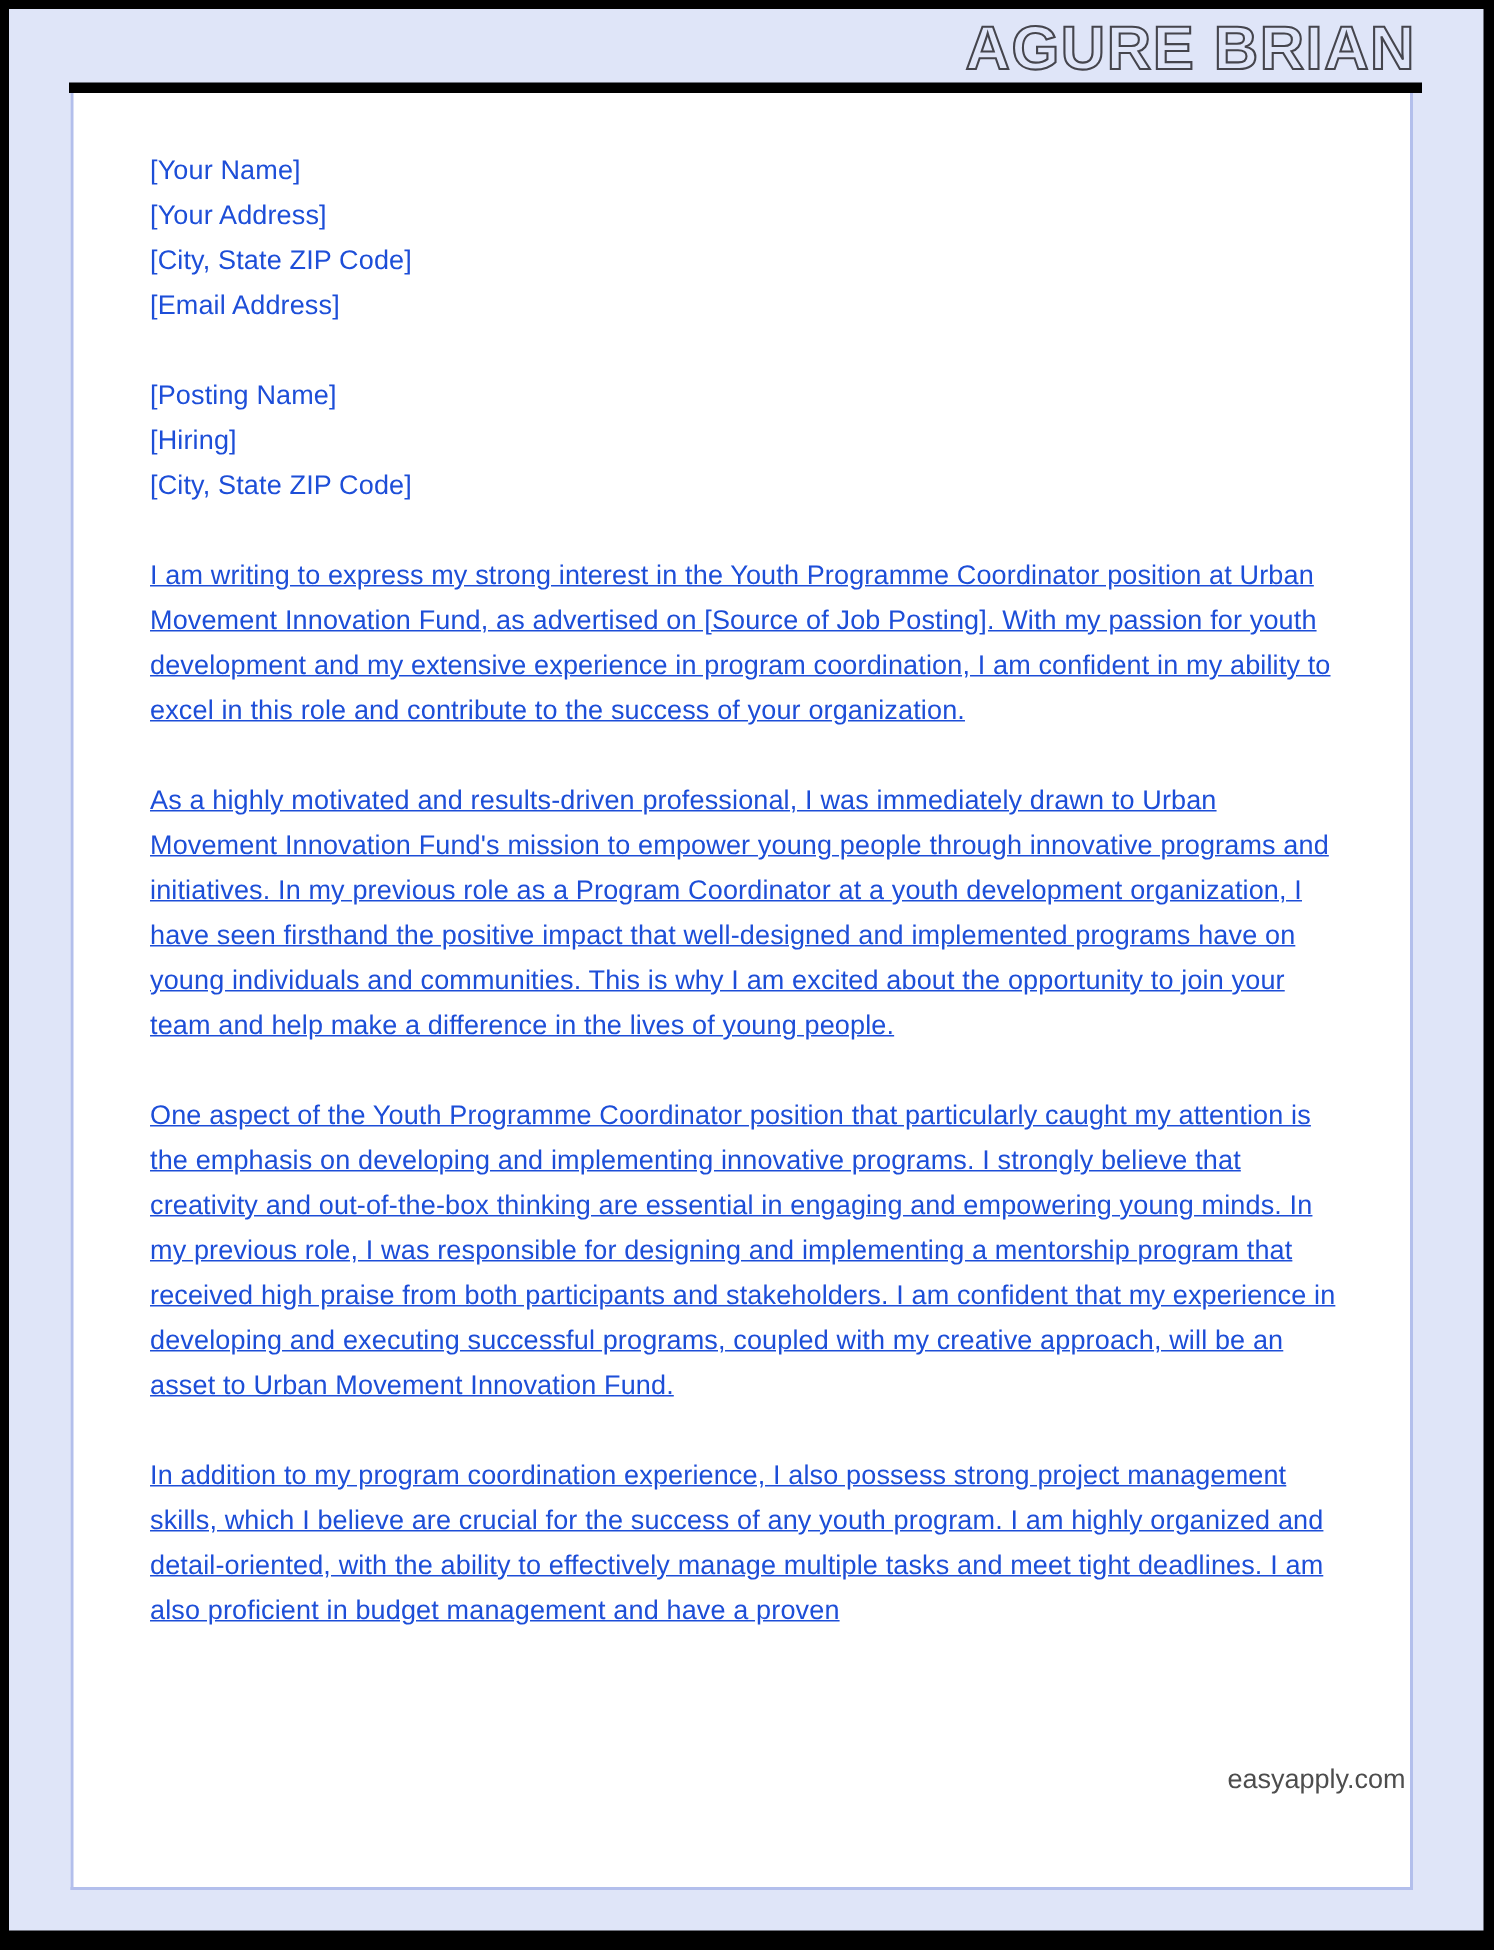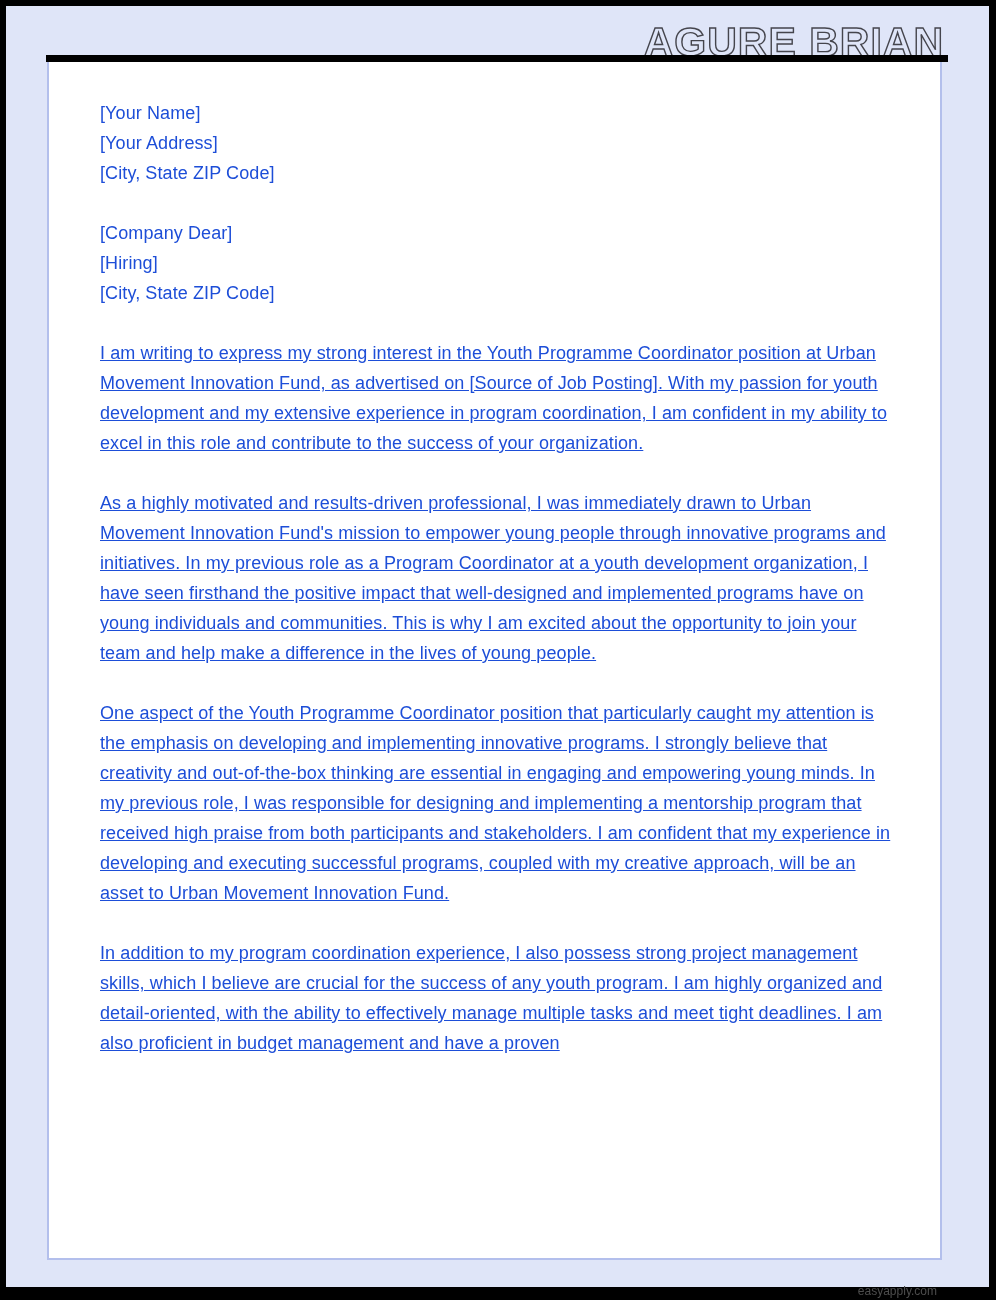--- a/index.html
+++ b/index.html
@@ -17,21 +17,21 @@
 
   
   .frame-top    { position: absolute; left: 0; top: 0; width: 996px; height: 6px; background: #000; }
   .frame-left   { position: absolute; left: 0; top: 0; width: 6px; height: 1300px; background: #000; }
   .frame-right  { position: absolute; right: 0; top: 0; width: 7px; height: 1300px; background: #000; }
   .frame-bottom { position: absolute; left: 0; bottom: 0; width: 996px; height: 13px; background: #000; }
 
   
   .header-name {
     position: absolute;
-    top: 20px;
+    top: 10px;
     right: 52px;
     font-size: 41px;
     line-height: 44px;
     font-weight: bold;
     letter-spacing: 1px;
     color: transparent;
     -webkit-text-stroke: 1.4px #45454d;
     white-space: nowrap;
   }
 
@@ -56,23 +56,23 @@
     border-left: 2px solid #b3bfec;
     border-right: 2px solid #b3bfec;
     border-bottom: 2px solid #b3bfec;
     box-sizing: border-box;
     z-index: 1;
   }
 
   
   .watermark {
     position: absolute;
-    top: 1284px;
+    top: 1176px;
     right: 59px;
-    font-size: 12px;
+    font-size: 18px;
     color: #4d4d4d;
     z-index: 2;
   }
 
   
   .letter {
     position: absolute;
     left: 100px;
     top: 98px;
     width: 800px;
@@ -100,24 +100,25 @@
 <div class="page"></div>
 
 <div class="watermark">easyapply.com</div>
 
 <div class="letter">
 
   <div class="block">
     <span class="line">[Your Name]</span>
     <span class="line">[Your Address]</span>
     <span class="line">[City, State ZIP Code]</span>
+    <span class="line">[Email Address]</span>
   </div>
 
   <div class="block">
-    <span class="line">[Company Dear]</span>
+    <span class="line">[Posting Name]</span>
     <span class="line">[Hiring]</span>
     <span class="line">[City, State ZIP Code]</span>
   </div>
 
 
   <p>I am writing to express my strong interest in the Youth Programme Coordinator position at Urban Movement Innovation Fund, as advertised on [Source of Job Posting]. With my passion for youth development and my extensive experience in program coordination, I am confident in my ability to excel in this role and contribute to the success of your organization.</p>
   <p>As a highly motivated and results-driven professional, I was immediately drawn to Urban Movement Innovation Fund's mission to empower young people through innovative programs and initiatives. In my previous role as a Program Coordinator at a youth development organization, I have seen firsthand the positive impact that well-designed and implemented programs have on young individuals and communities. This is why I am excited about the opportunity to join your team and help make a difference in the lives of young people.</p>
   <p>One aspect of the Youth Programme Coordinator position that particularly caught my attention is the emphasis on developing and implementing innovative programs. I strongly believe that creativity and out-of-the-box thinking are essential in engaging and empowering young minds. In my previous role, I was responsible for designing and implementing a mentorship program that received high praise from both participants and stakeholders. I am confident that my experience in developing and executing successful programs, coupled with my creative approach, will be an asset to Urban Movement Innovation Fund.</p>
   <p>In addition to my program coordination experience, I also possess strong project management skills, which I believe are crucial for the success of any youth program. I am highly organized and detail-oriented, with the ability to effectively manage multiple tasks and meet tight deadlines. I am also proficient in budget management and have a proven</p>
 

